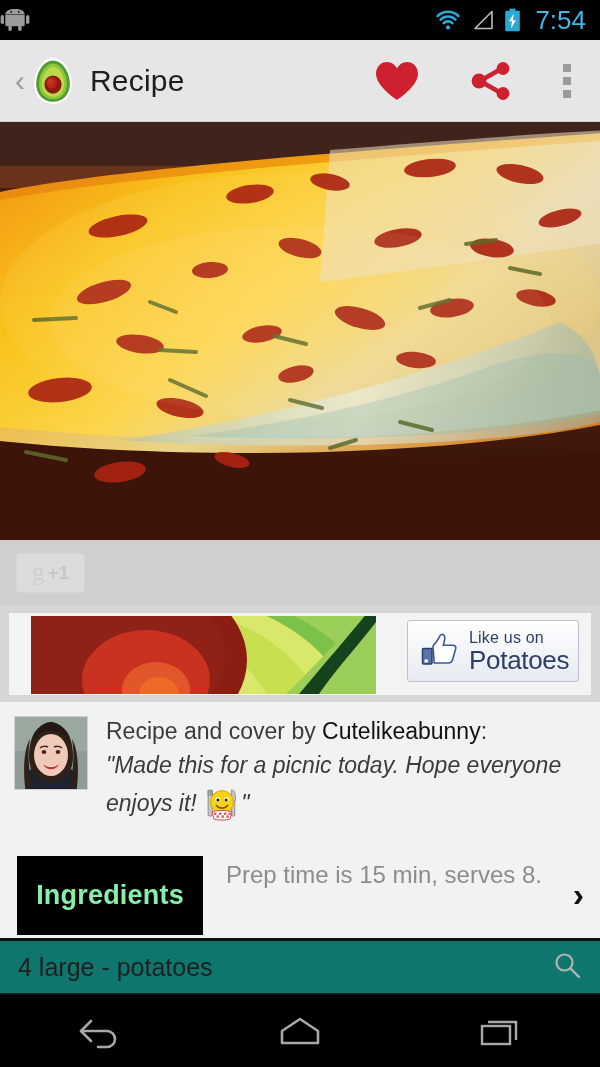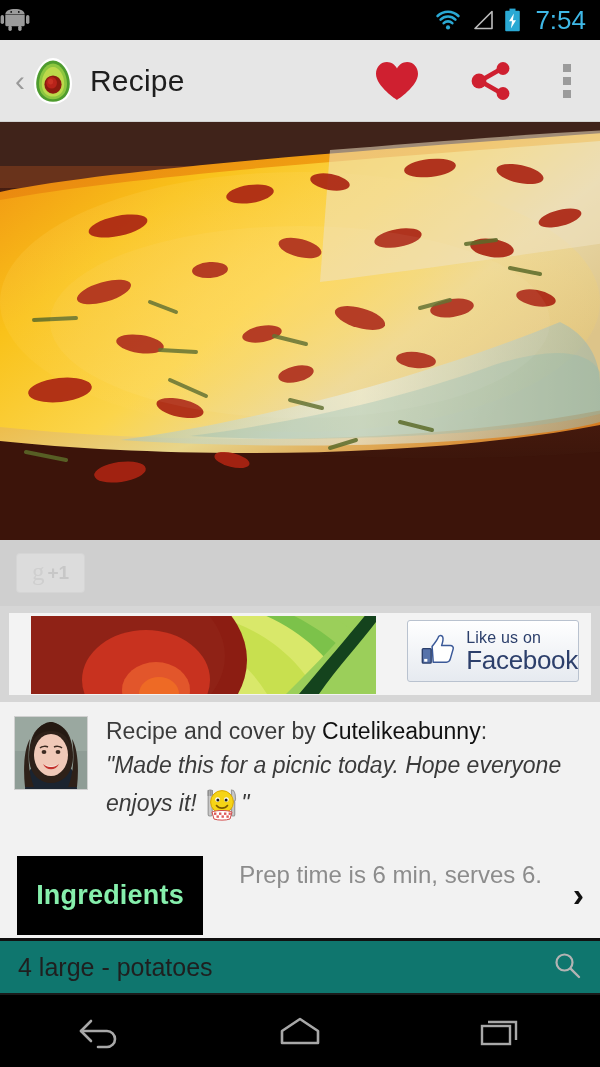--- a/index.html
+++ b/index.html
@@ -489,21 +489,21 @@
         </svg>
       </div>
       <div class="fb-btn">
         <svg width="40" height="38" viewBox="0 0 40 38">
           <path d="M13 14 C15.5 11 18.5 7.5 19.5 4.5 C20.2 2.2 22.5 1.8 23.8 3 C25.2 4.3 25 7 24 10.5 L23.2 13.2 L32.5 13.2 C35 13.2 36.4 15 35.6 17 L32.6 27.5 C32 29.8 30.5 31 28.4 31 L14.2 31 Z" fill="#ffffff" stroke="#3b5998" stroke-width="1.6" stroke-linejoin="round"></path>
           <rect x="2.5" y="16.5" width="9.5" height="15.5" rx="1" fill="#5773ab" stroke="#2b3f6b" stroke-width="1.5"></rect>
           <rect x="4.5" y="27.5" width="3.4" height="3" fill="#ffffff"></rect>
         </svg>
         <div class="fb-text">
           <div class="l1">Like us on</div>
-          <div class="l2">Facebook</div>
+          <div class="l2">Potatoes</div>
         </div>
       </div>
     </div>
   </div>
 
   <div class="author">
     <div class="avatar">
       <svg width="72" height="72" viewBox="0 0 72 72">
         <rect width="72" height="72" fill="#8f9d96"></rect>
         <rect x="0" y="0" width="72" height="34" fill="#9aa8a0"></rect>
@@ -549,21 +549,21 @@
             <rect x="17.5" y="28.4" width="2.4" height="2.4"></rect>
             <rect x="22.4" y="28.4" width="2.4" height="2.4"></rect>
           </g>
         </svg><span>"</span>
       </div>
     </div>
   </div>
 
   <div class="tabstrip">
     <div class="tab-ingredients">Ingredients</div>
-    <div class="tab-meta">Prep time is 6 min, serves 6.</div>
+    <div class="tab-meta">Prep time is 15 min, serves 8.</div>
     <div class="tab-chevron">›</div>
   </div>
 
   <div class="ing-row">
     <span class="ing-text">4 large - potatoes</span>
     <span class="ing-search">
       <svg width="30" height="30" viewBox="0 0 30 30">
         <circle cx="12.5" cy="12.5" r="8" fill="none" stroke="#b3b3b3" stroke-width="2.2"></circle>
         <path d="M18.6 18.6 L27 27" stroke="#b3b3b3" stroke-width="2.4" stroke-linecap="round"></path>
       </svg>

